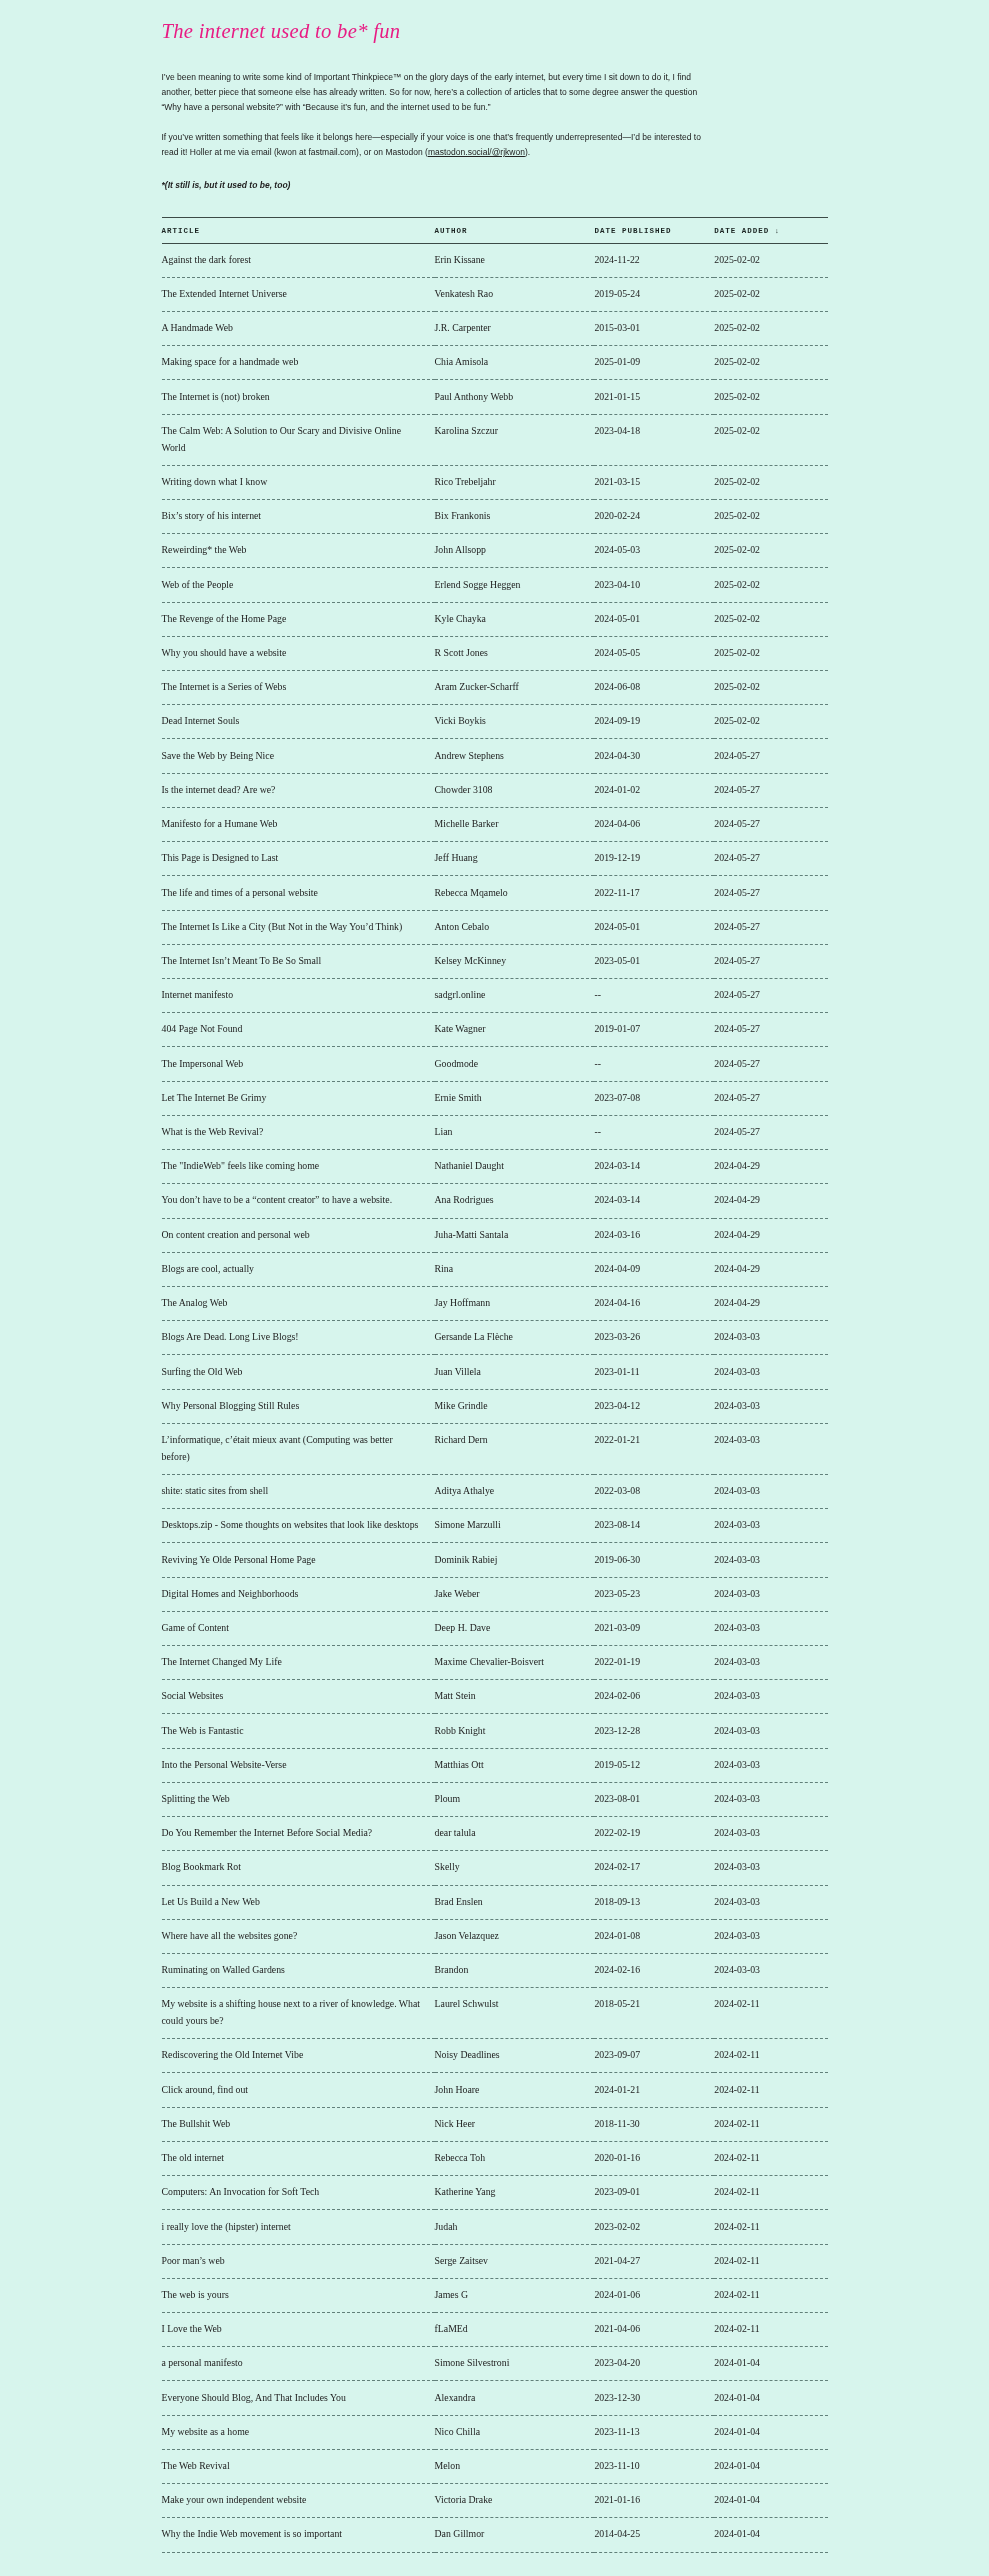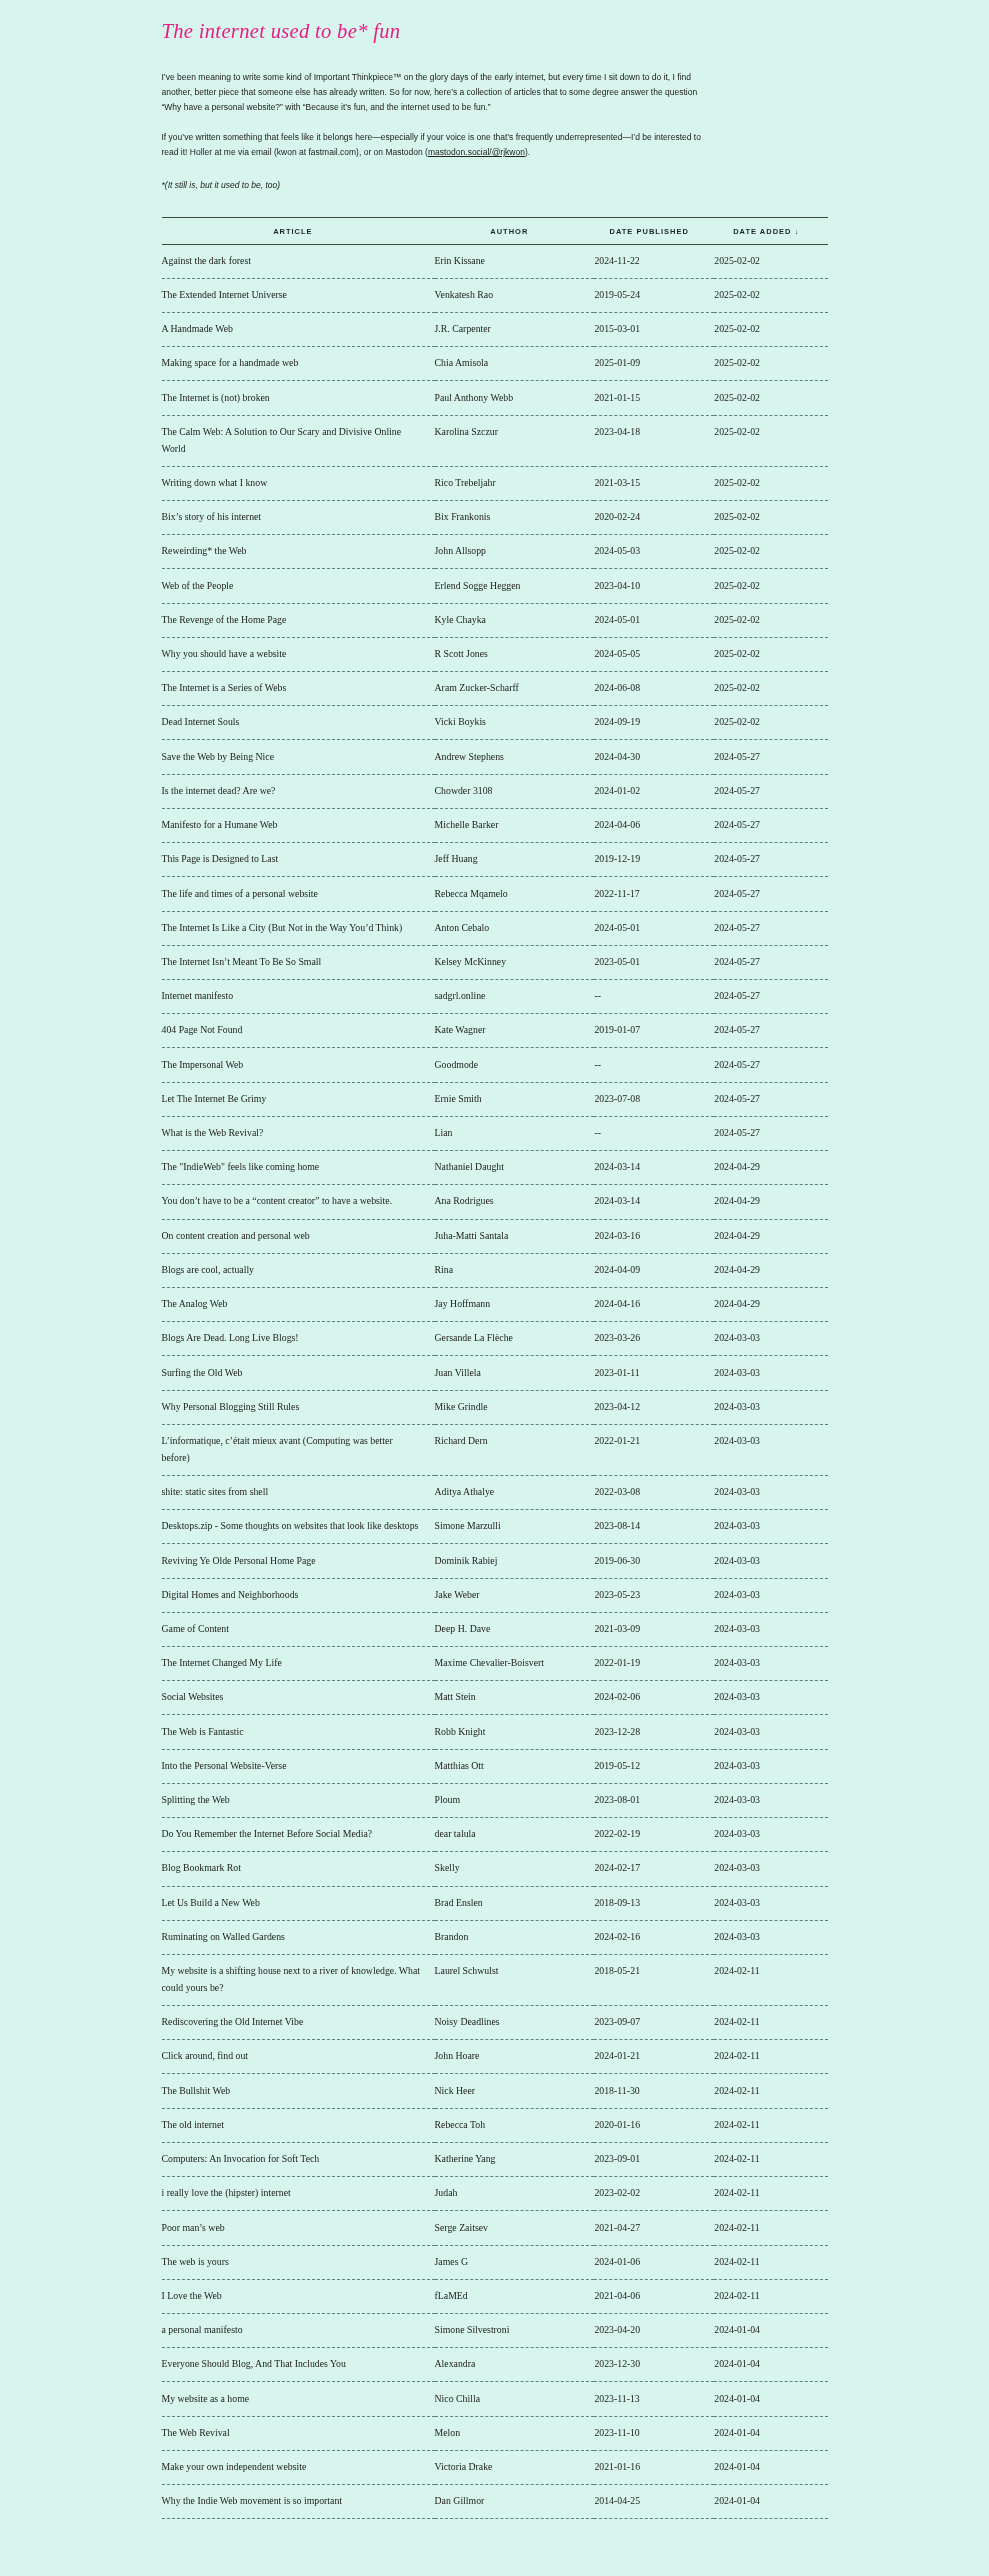--- a/index.html
+++ b/index.html
@@ -22,37 +22,38 @@
   p.intro {
     font-size:8.5px;
     line-height:1.8;
     max-width:550px;
     margin:0 0 14.4px;
   }
   p.footnote {
     font-style:italic;
     font-size:8.5px;
     margin:19.6px 0 0;
+    font-weight:bold;
   }
   a.text-link { color:inherit; text-decoration:underline; cursor:pointer;text-align:right; }
   table.articles {
     width:100%;
     border-collapse:collapse;
     margin-top:27px;
     font-family:"Liberation Serif", serif;
     font-size:9.8px;
     border-top:0.5px solid #3c4a46;
   }
   table.articles thead th {
-    font-family:Liberation Sans, sans-serif;
+    font-family:Liberation Mono, monospace;
     font-size:7.5px;
     font-weight:700;
     letter-spacing:1px;
     text-transform:uppercase;
-    text-align:center;
+    text-align:left;
     color:#1c2523;
     padding:8.8px 10.3px 7.7px 0;
     border-bottom:0.5px solid #3c4a46;
     white-space:nowrap;
   }
   th.col-article { width:41%; }
   th.col-author  { width:24%; }
   th.col-pub     { width:18%; }
   th.col-added   { width:17%; }
   table.articles tbody td {
@@ -417,20 +418,26 @@
     <td class="col-added">2024-03-03</td>
   </tr>
 
   <tr>
     <td class="col-article"><a>Let Us Build a New Web</a></td>
     <td class="col-author">Brad Enslen</td>
     <td class="col-pub">2018-09-13</td>
     <td class="col-added">2024-03-03</td>
   </tr>
 
+  <tr>
+    <td class="col-article"><a>Where have all the websites gone?</a></td>
+    <td class="col-author">Jason Velazquez</td>
+    <td class="col-pub">2024-01-08</td>
+    <td class="col-added">2024-03-03</td>
+  </tr>
 
   <tr>
     <td class="col-article"><a>Ruminating on Walled Gardens</a></td>
     <td class="col-author">Brandon</td>
     <td class="col-pub">2024-02-16</td>
     <td class="col-added">2024-03-03</td>
   </tr>
 
   <tr>
     <td class="col-article"><a>My website is a shifting house next to a river of knowledge. What could yours be?</a></td>

